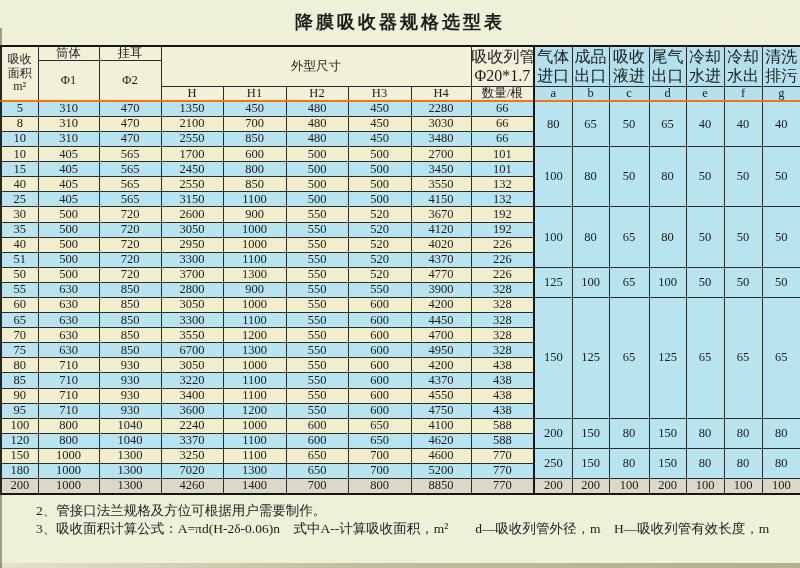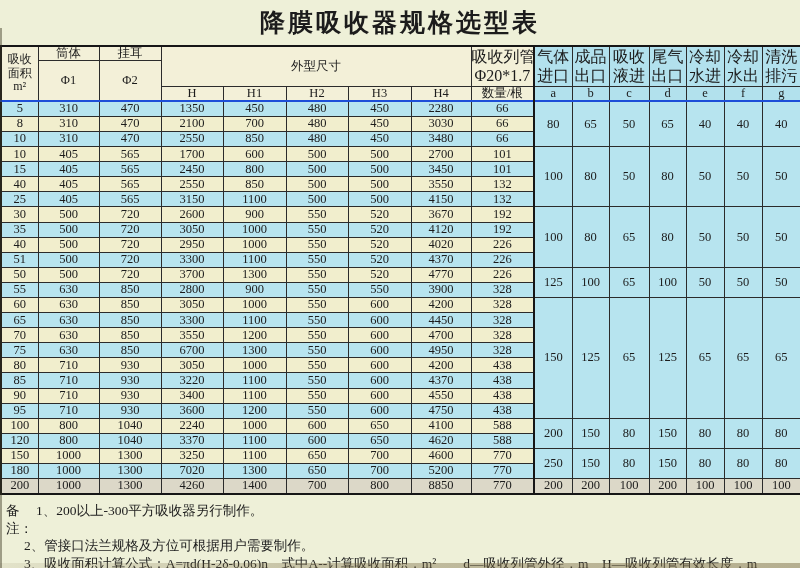--- a/index.html
+++ b/index.html
@@ -8,50 +8,50 @@
   }
   html,body{margin:0;padding:0}
   body{
     width:800px;height:568px;position:relative;overflow:hidden;
     background:var(--page-bg);color:var(--text);
     font-family:"Liberation Serif","DejaVu Serif",serif;
   }
   .title{
     position:absolute;top:0;left:0;width:100%;height:44px;
     display:flex;align-items:center;justify-content:center;
-    font-size:25px;letter-spacing:3px;font-weight:600;border-radius:16px;
+    font-size:18px;letter-spacing:3px;font-weight:600;border-radius:16px;
   }
   table.spec{
     position:absolute;top:45px;left:0;width:800px;
     border-collapse:collapse;table-layout:fixed;
     border:2px solid #161616;
   }
   th,td{
     border:1px solid var(--border);
     padding:0;margin:0;text-align:center;vertical-align:middle;
     font-weight:normal;font-size:12.5px;line-height:1.05;
     overflow:hidden;white-space:nowrap;
   }
-  thead{border-bottom:2px solid #1d4ed8}
+  thead{border-bottom:2px solid #f97316}
   thead th{background:var(--header-cream)}
   thead th.nz{background:var(--header-blue)}
   tr.hr1{height:13px} tr.hr2{height:26px} tr.hr3{height:13px}
   .two-line{display:block;line-height:1.15;font-size:16px}
   .area-line{display:block;line-height:1.12;font-size:12px}
   tbody tr{height:15.1px}
   .row-blue  td{background:var(--blue-row)}
   .row-cream td{background:var(--cream-row)}
   .row-gray  td{background:var(--gray-row)}
   td.nozzle-cell{background:var(--blue-row)}
   td.nozzle-cell.nozzle-gray{background:var(--gray-row)}
   .sec-l{border-left:2px solid #161616}
   .notes{position:absolute;top:502px;left:0;width:100%;font-size:13.5px;line-height:17.5px}
   .note-first{padding-left:6px;display:flex}
   .note-label{width:30px;flex:0 0 auto}
-  .note-indent{padding-left:24px}
+  .note-indent{padding-left:36px}
   .edge-bottom{
     position:absolute;left:0;bottom:0;width:100%;height:5px;pointer-events:none;
     background:linear-gradient(to right, rgba(125,110,72,0.10), rgba(125,110,72,0.40) 45%, rgba(125,110,72,0.50));
   }
   .edge-left{
     position:absolute;left:0;top:28px;bottom:0;width:2px;pointer-events:none;
     background:rgba(60,55,35,0.45);
   }
 </style>
 </head>
@@ -481,23 +481,19 @@
         <td rowspan="1" class="nozzle-cell nozzle-gray">100</td>
         <td rowspan="1" class="nozzle-cell nozzle-gray">200</td>
         <td rowspan="1" class="nozzle-cell nozzle-gray">100</td>
         <td rowspan="1" class="nozzle-cell nozzle-gray">100</td>
         <td rowspan="1" class="nozzle-cell nozzle-gray">100</td>
       </tr>
     </tbody>
 </table>
 
 <div class="notes">
-  <div class="note-first">
-    <span class="note-label">备注：</span>
-    <span>1、200以上-300平方吸收器另行制作。</span>
-  </div>
   <div class="note-indent">2、管接口法兰规格及方位可根据用户需要制作。</div>
   <div class="note-indent">3、吸收面积计算公式：A=πd(H-2δ-0.06)n　式中A--计算吸收面积，m²　　d—吸收列管外径，m　H—吸收列管有效长度，m</div>
 
 </div>
 
 <div class="edge-bottom"></div>
 <div class="edge-left"></div>
 
 </body></html>

